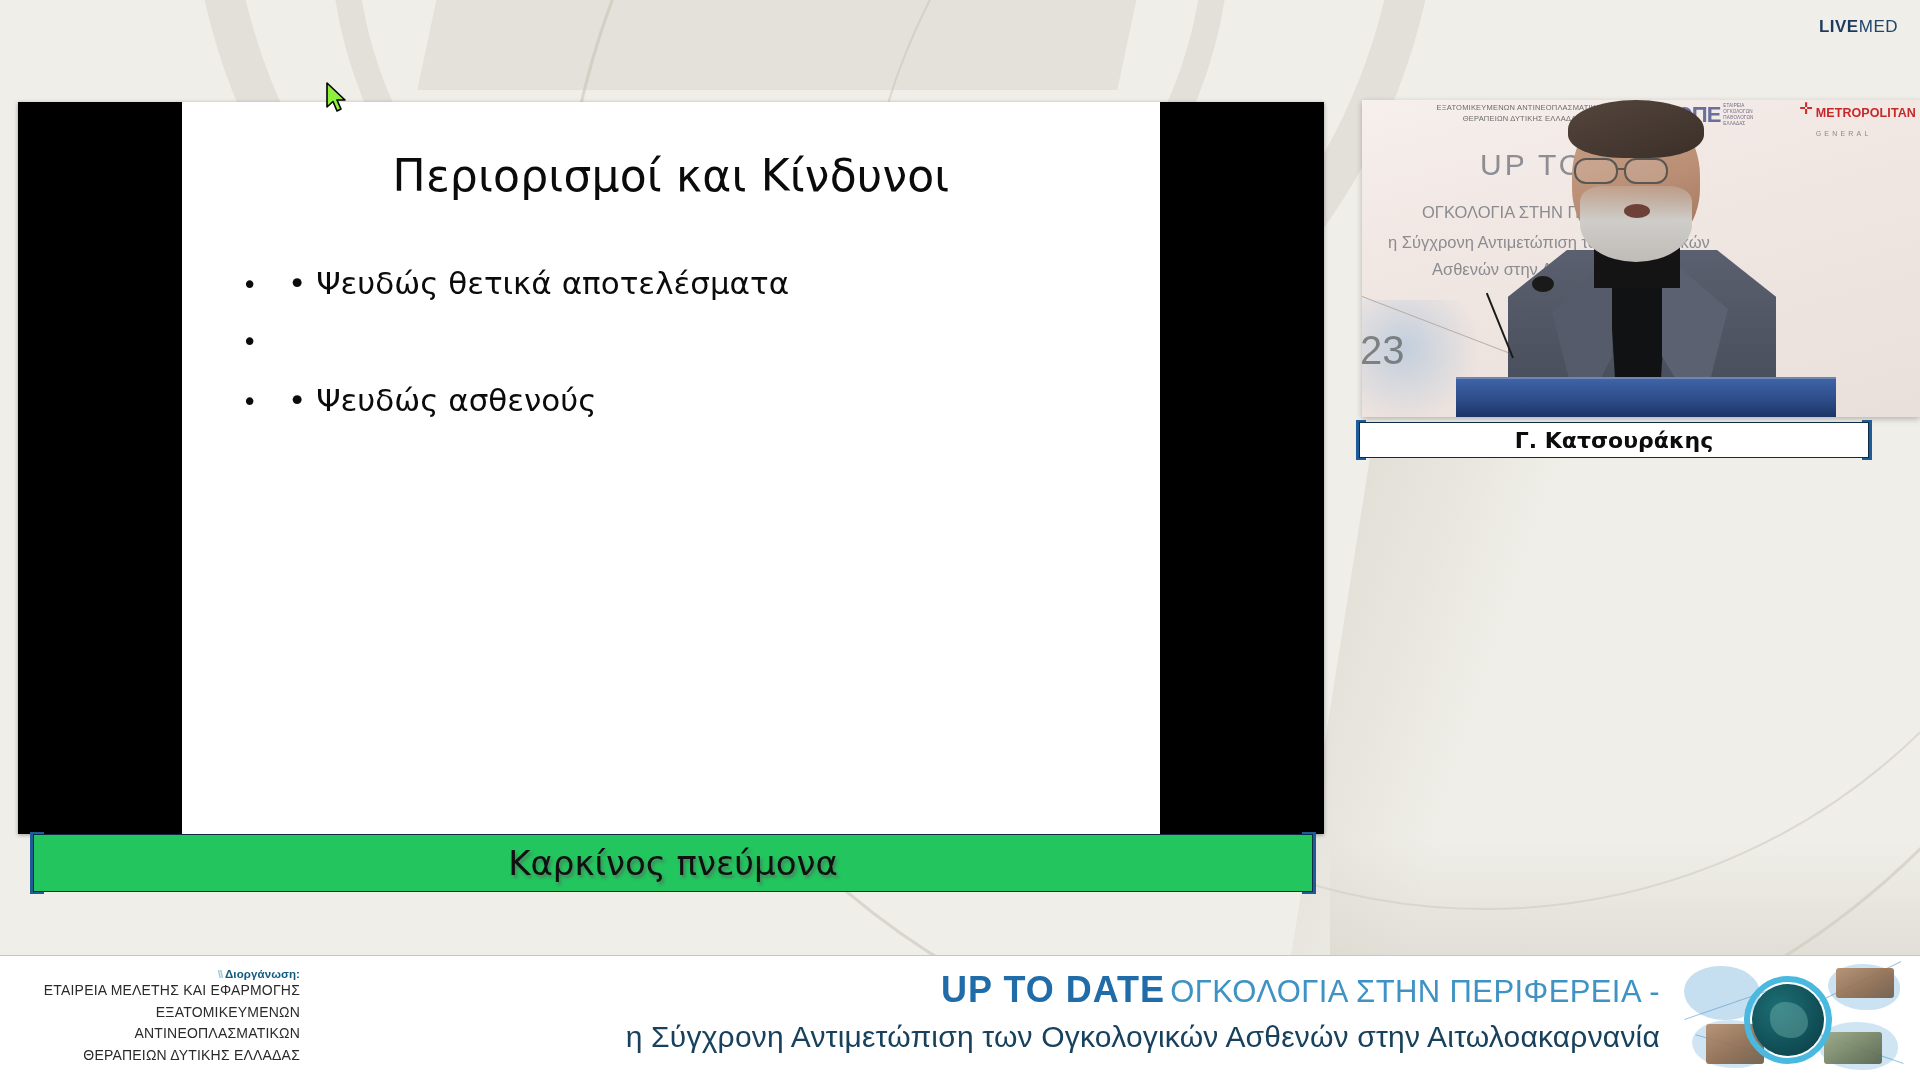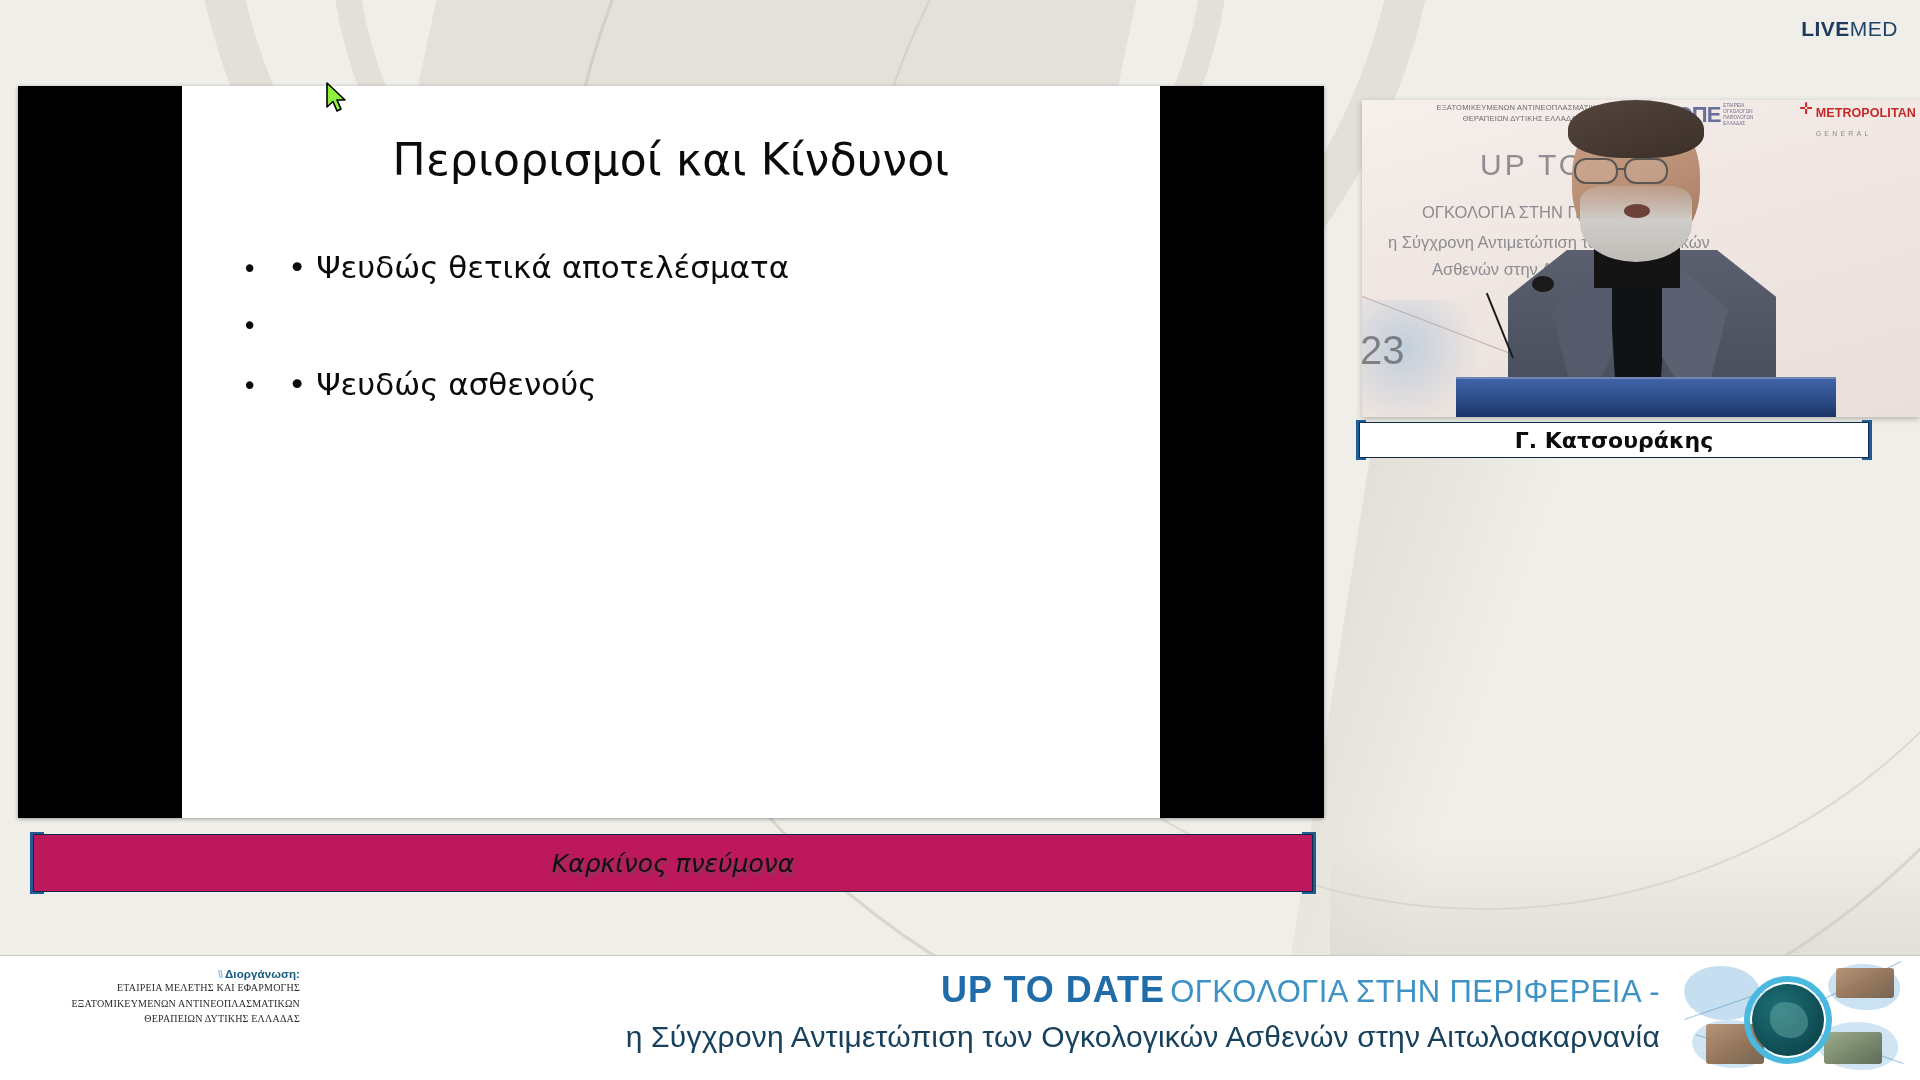--- a/index.html
+++ b/index.html
@@ -34,29 +34,29 @@
   }
   .wm-floor {
     position:absolute; left:1330px; bottom:120px; width:600px; height:120px;
     background:linear-gradient(to bottom, rgba(239,238,232,0), rgba(206,203,192,.45));
   }
 
   
   #livemed {
     position:absolute; right:22px; top:18px; z-index:6;
     font-family:"Liberation Sans", sans-serif;
-    font-size:21px; letter-spacing:.5px; line-height:1;
+    font-size:17px; letter-spacing:.5px; line-height:1;
     color:#1d3a5c; white-space:nowrap;
   }
   #livemed .lm-live { font-weight:bold; }
   #livemed .lm-med  { font-weight:400; color:#20456c; }
 
   
   #slide-stage {
-    position:absolute; left:18px; top:86px; width:1306px; height:732px;
+    position:absolute; left:18px; top:102px; width:1306px; height:732px;
     background:#000; z-index:2;
     box-shadow:0 1px 4px rgba(0,0,0,.35);
   }
   #slide-canvas {
     position:absolute; left:164px; top:0; width:978px; height:732px;
     background:#fff;
   }
   #slide-title {
     position:absolute; left:0; right:0; top:48px;
     text-align:center;
@@ -82,26 +82,25 @@
   #slide-caption-wrap {
     position:absolute; left:30px; top:832px; width:1286px; height:62px; z-index:3;
   }
   #slide-caption-wrap .cap-edge {
     position:absolute; top:0; width:14px; height:62px; background:#1d5c96;
   }
   #slide-caption-wrap .cap-edge.left  { left:0; }
   #slide-caption-wrap .cap-edge.right { right:0; }
   #slide-caption {
     position:absolute; left:3px; right:3px; top:2px; height:58px;
-    background:#be185d; border:1px solid #0d2b45;
+    background:#22c55e; border:1px solid #0d2b45;
     display:flex; align-items:center; justify-content:center;
     font-family:"DejaVu Sans", sans-serif;
-    font-size:25px; color:#101010;
+    font-size:34px; color:#101010;
     text-shadow:2px 3px 3px rgba(90,90,90,.55);
-    font-style:italic;
   }
 
   
   #video-panel {
     position:absolute; left:1362px; top:100px; width:558px; height:317px;
     z-index:4; overflow:hidden;
     background:#efe7e3;
     box-shadow:0 2px 6px rgba(0,0,0,.25);
   }
   .vb-backdrop { position:absolute; inset:0;
@@ -256,22 +255,22 @@
   }
   #footer-org {
     position:absolute; left:0px; top:12px; width:300px; text-align:right;
   }
   #footer-org .org-head {
     font-family:"Liberation Sans", sans-serif;
     font-size:11.5px; font-weight:bold; color:#12597f; letter-spacing:.1px;
   }
   #footer-org .org-head .slashes { color:#9dc7dd; font-weight:bold; letter-spacing:-1px; }
   #footer-org .org-line {
-    font-family:Liberation Serif, serif;
-    font-size:10px; color:#2a2a2a; line-height:1.55; letter-spacing:.2px;
+    font-family:Liberation Sans, sans-serif;
+    font-size:14px; color:#2a2a2a; line-height:1.55; letter-spacing:.2px;
   }
   #footer-center {
     position:absolute; left:260px; right:260px; top:14px; text-align:right;
   }
   #footer-center .fc-line1 { white-space:nowrap; line-height:1.1; }
   #footer-center .fc-up {
     font-family:"Liberation Sans", sans-serif;
     font-size:36px; font-weight:bold; color:#1f6ca8; letter-spacing:1px;
   }
   #footer-center .fc-rest {

